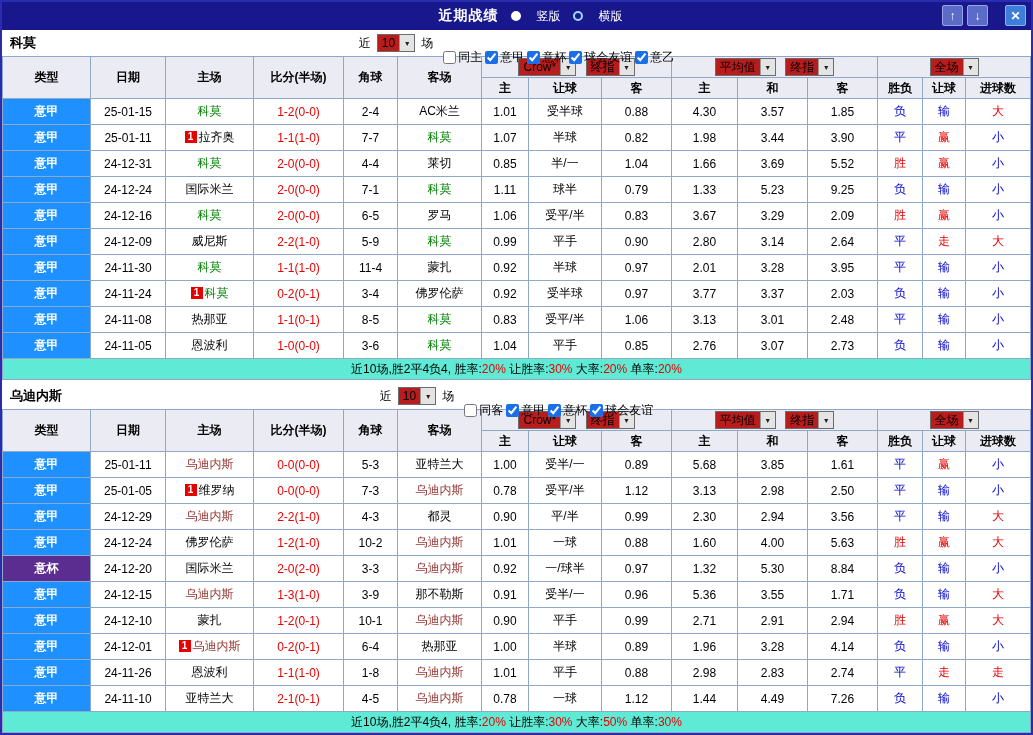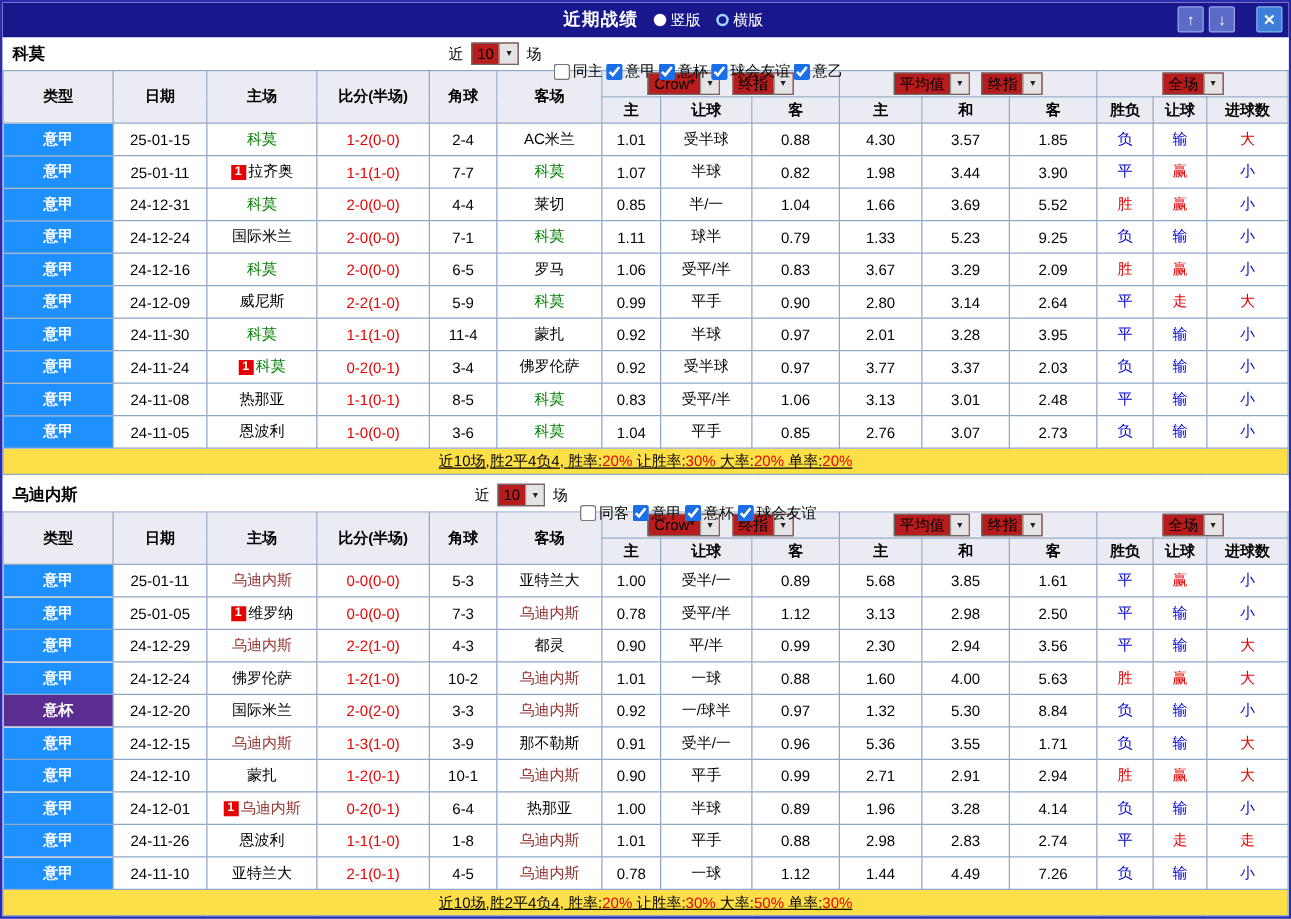--- a/index.html
+++ b/index.html
@@ -10,21 +10,21 @@
     background:#fff;
     border:2px solid #2b2bb0;
     overflow:hidden;
   }
   
   .titlebar{
     height:28px;background:#18188c;display:flex;align-items:center;position:relative;padding-left:28px;
   }
   .tb-center{flex:1;display:flex;justify-content:center;align-items:center;gap:12px;}
   .tb-title{color:#fff;font-weight:bold;font-size:14px;letter-spacing:1px;}
-  .tb-radio{display:inline-flex;align-items:center;gap:4px;color:#fff;font-size:12px;cursor:pointer;}
+  .tb-radio{display:inline-flex;align-items:center;gap:16px;color:#fff;font-size:12px;cursor:pointer;}
   .radio{width:10px;height:10px;border:2px solid #fff;border-radius:50%;display:inline-block;background:transparent;}
   .radio.sel{background:#fff;}
   .radio.unsel{border-color:#9fd8ff;}
   .tb-btns{position:absolute;right:5px;top:3px;display:flex;gap:4px;}
   .tb-btn{
     width:21px;height:21px;border:1px solid #98a4e8;background:#5c6bc8;color:#fff;
     font-size:12px;font-weight:bold;line-height:1;cursor:pointer;border-radius:2px;
     display:flex;align-items:center;justify-content:center;
   }
   .tb-btn.tb-close{margin-left:13px;background:#3f7ed8;border-color:#86b4ef;}
@@ -40,21 +40,21 @@
     display:inline-flex;align-items:stretch;border:1px solid #6b6b6b;background:#b91c1c;
     height:18px;font-size:12px;font-weight:normal;vertical-align:middle;cursor:pointer;margin:0 3px;
   }
   .dd-label{padding:0 4px;display:flex;align-items:center;white-space:nowrap;}
   .dd-arrow{width:15px;background:#e4e4e4;border-left:1px solid #9a9a9a;display:flex;align-items:center;justify-content:center;font-size:7px;color:#222;}
   
   table{width:100%;border-collapse:collapse;table-layout:fixed;font-size:12px;}
   th,td{border:1px solid #8fa8c8;text-align:center;padding:0 1px;white-space:nowrap;overflow:hidden;}
   thead th{background:#ebebf3;font-weight:bold;height:21px;font-size:12px;color:#000;}
   tbody td{height:26px;background:#fff;color:#000;}
-  tfoot td{height:21px;background:#fde047;text-decoration:underline;}
+  tfoot td{height:21px;background:#5eead4;}
   .type-cell{color:#fff;font-weight:bold;}
   .type-lg{background:#1e90ff;}
   .type-cup{background:#5c2d91;}
   .c-score{color:#e60000;text-align:center;}
   .c-red{color:#e60000;}
   .c-blue{color:#0000cc;}
   .t-green{color:#008000;}
   .t-maroon{color:#953735;}
   .card-badge{
     display:inline-block;width:12px;height:12px;line-height:12px;background:#e60000;color:#fff;

